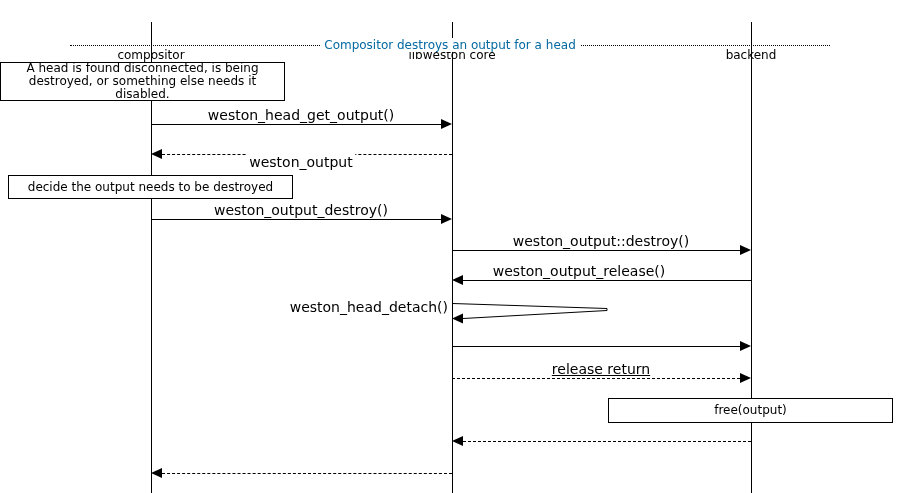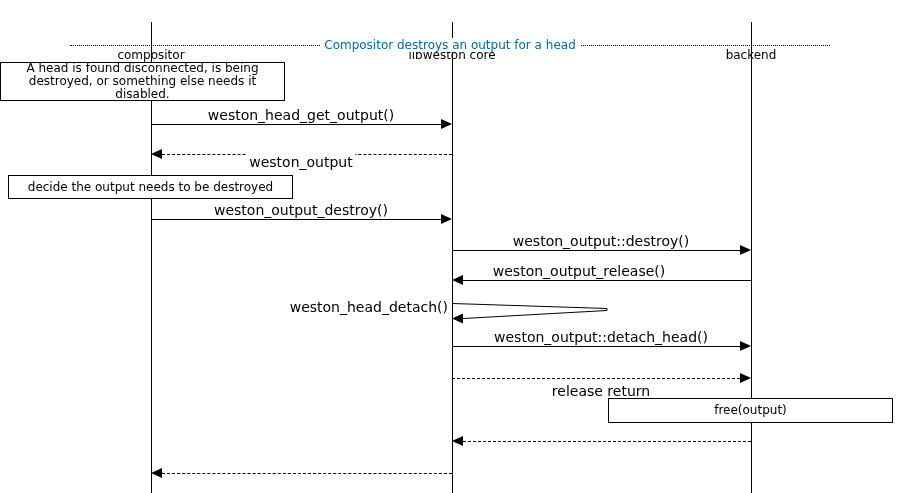--- a/index.html
+++ b/index.html
@@ -141,25 +141,24 @@
   <div class="selfloop" style="left:452px; top:298px;">
     <svg width="160" height="26" viewBox="0 0 160 26">
       <path d="M 0.5 5.5 L 155 10.5 L 155 12.5 L 11 20.5 L 0.5 20.5" fill="none" stroke="#000000" stroke-width="1"></path>
       <polygon points="11,15.5 11,25.5 0,20.5" fill="#000000"></polygon>
     </svg>
   </div>
   <div class="msg-label left-of" style="left:450px; top:307px;">weston_head_detach()</div>
 
   <div class="msg-line" style="left:452px; top:346px; width:288px;"></div>
   <div class="arrowhead right" style="left:740px; top:341px;"></div>
-  <div class="msg-label" style="left:601px; top:345px;">weston_output::detach_head()</div>
 
   <div class="msg-line dotted" style="left:452px; top:378px; width:288px;"></div>
   <div class="arrowhead right" style="left:740px; top:373px;"></div>
-  <div class="msg-label" style="left:601px; top:399px;">release return</div>
+  <div class="msg-label" style="left:601px; top:377px;text-decoration:underline;">release return</div>
 
   <div class="note" style="left:608px; top:398px; width:285px; height:25px;">free(output)</div>
 
   <div class="msg-line dotted" style="left:463px; top:441px; width:288px;"></div>
   <div class="arrowhead left" style="left:452px; top:436px;"></div>
 
   <div class="msg-line dotted" style="left:162px; top:473px; width:290px;"></div>
   <div class="arrowhead left" style="left:151px; top:468px;"></div>
 
 </div>

